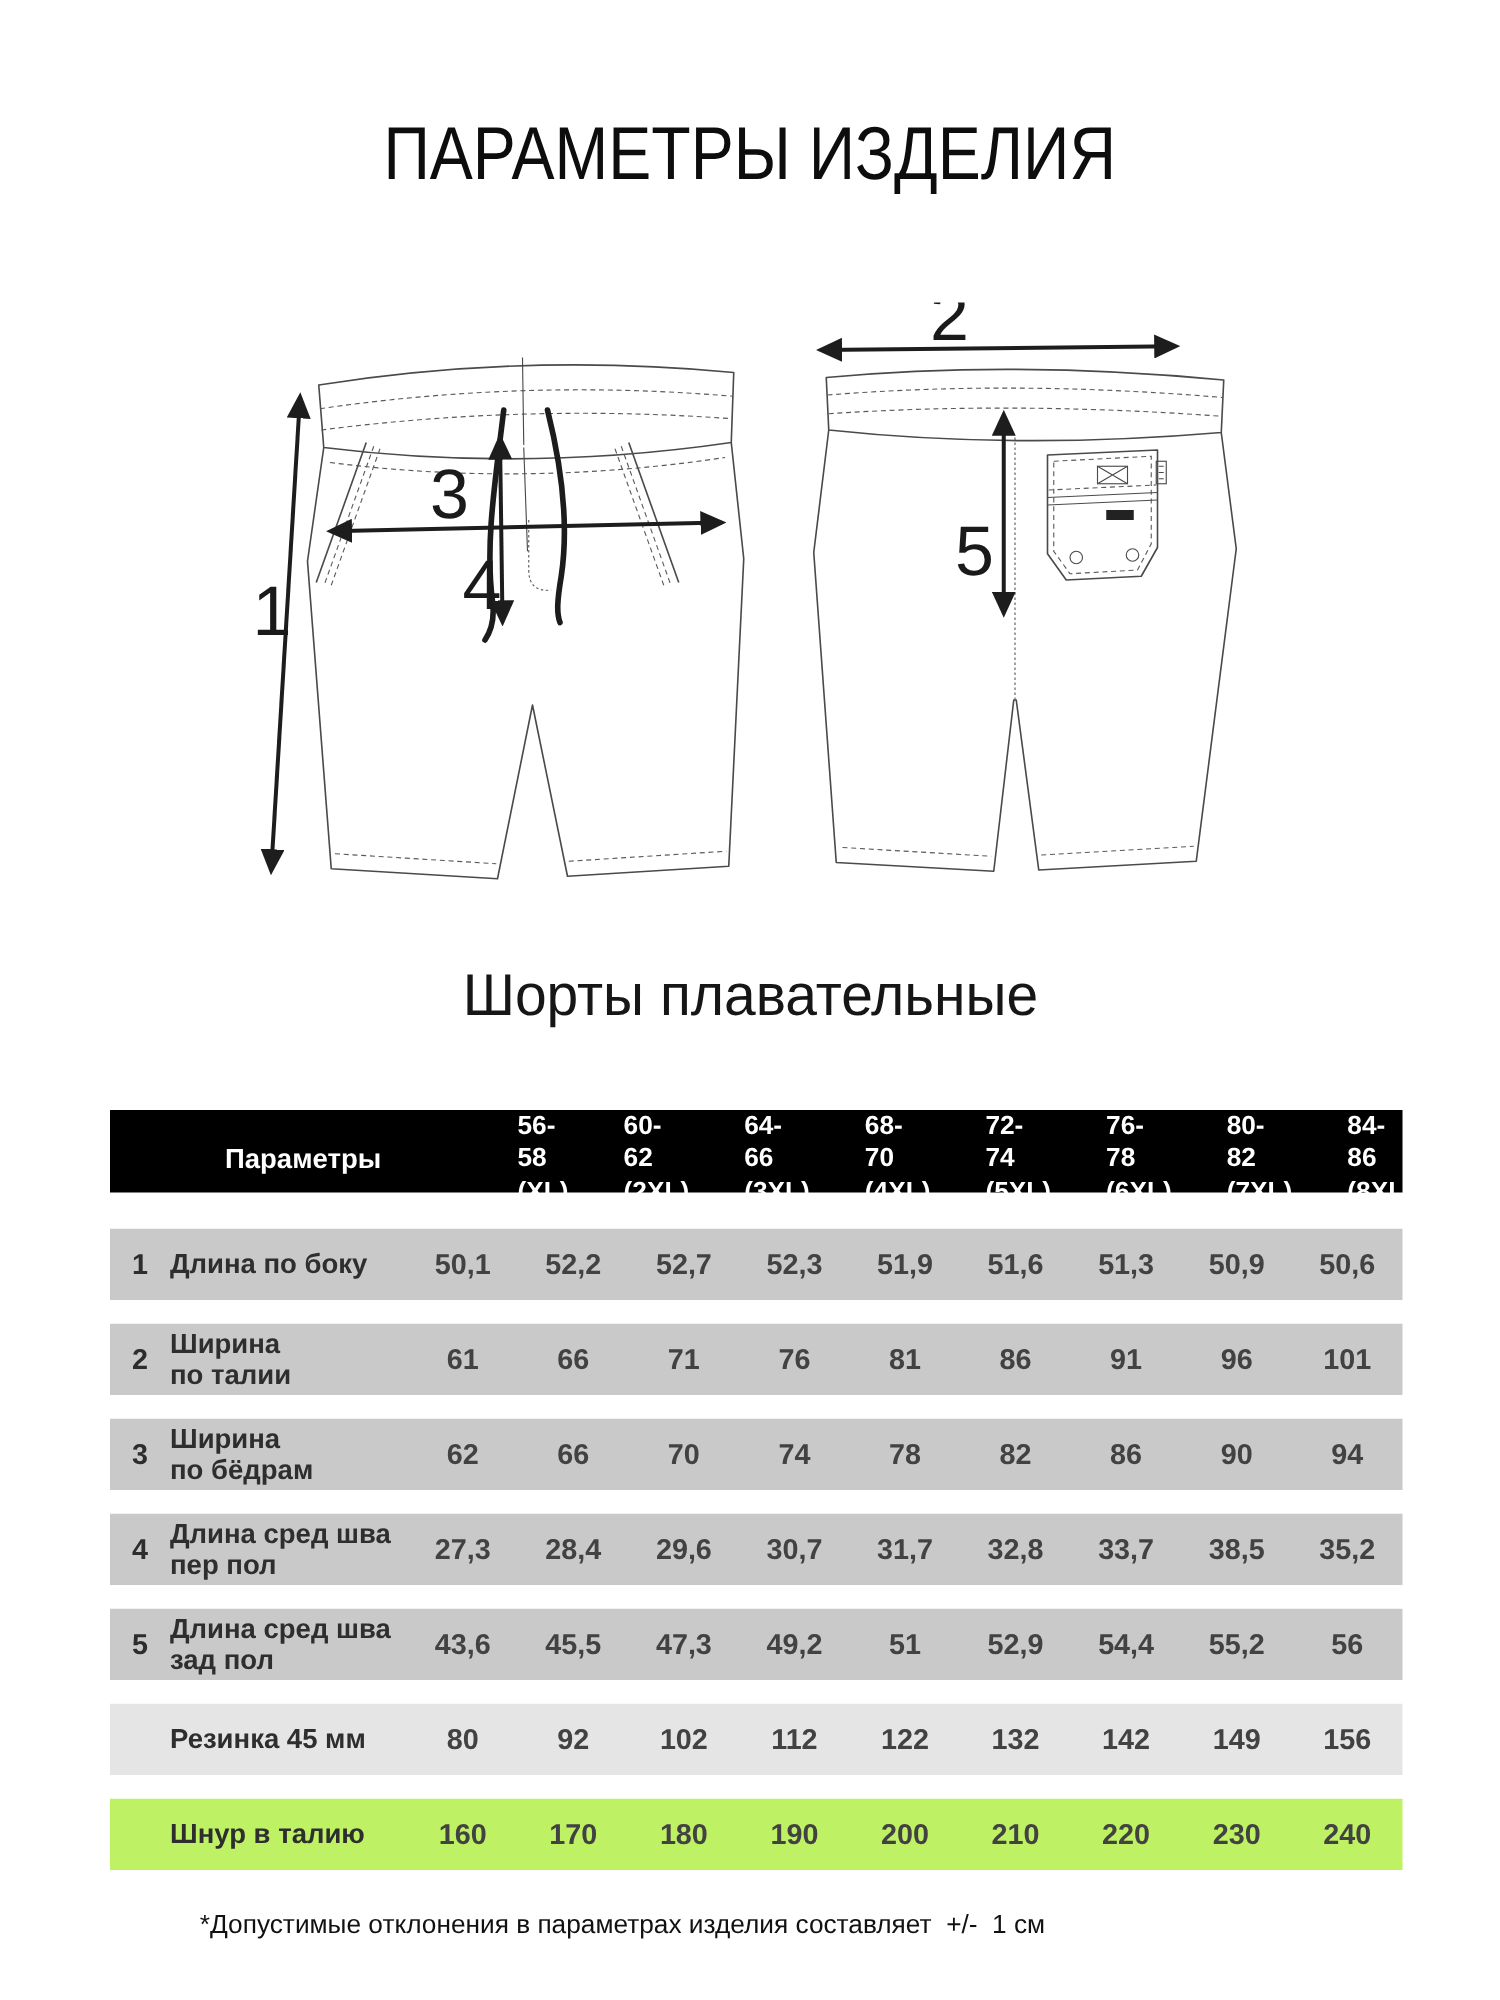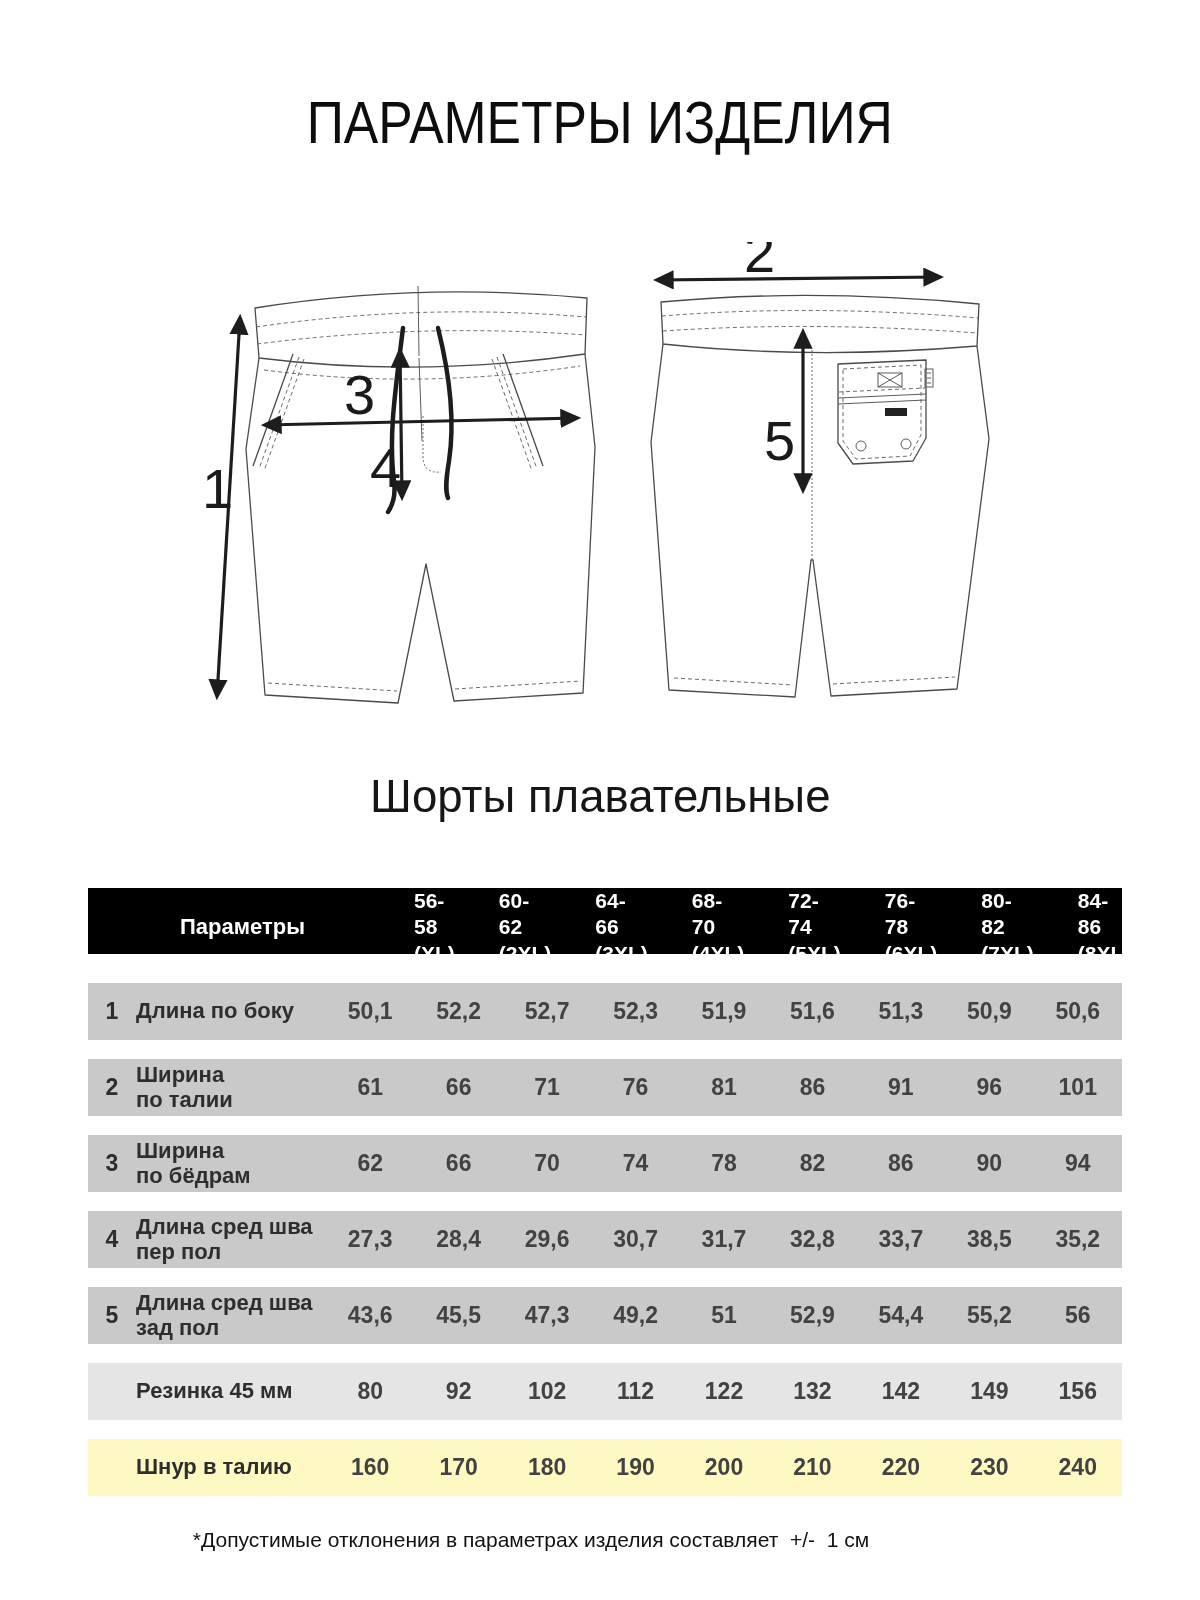--- a/index.html
+++ b/index.html
@@ -6,21 +6,21 @@
   #page{position:relative;width:1200px;height:1600px;background:#ffffff;overflow:hidden;
         font-family:"Liberation Sans","DejaVu Sans",sans-serif;color:#222;}
   
   .main-title{position:absolute;top:88px;left:0;width:1200px;text-align:center;
               font-size:60px;font-weight:400;color:#0d0d0d;white-space:nowrap;}
   .main-title span{display:inline-block;transform:scaleX(0.86);transform-origin:center;letter-spacing:0px;}
   .product-title{position:absolute;top:768px;left:0;width:1200px;text-align:center;
                  font-size:47px;font-weight:400;color:#161616;text-decoration:underline;}
   .product-title span{display:inline-block;transform:scaleX(0.97);transform-origin:center;}
   .footnote{position:absolute;top:1528px;left:0;width:996px;text-align:center;
-            font-size:21px;color:#111;padding-left:33px;}
+            font-size:21px;color:#111;}
   
   svg.draw{position:absolute;}
   .outline{stroke:#4a4a4a;stroke-width:1.3;fill:none;stroke-linejoin:round;}
   .thin{stroke:#4a4a4a;stroke-width:0.9;fill:none;}
   .stitch{stroke:#5a5a5a;stroke-width:0.9;fill:none;stroke-dasharray:4 3;}
   .stitch2{stroke:#5a5a5a;stroke-width:0.9;fill:none;stroke-dasharray:2 2;}
   .cord{stroke:#1c1c1c;stroke-width:4.5;fill:none;stroke-linecap:round;}
   .marrow{stroke:#1d1d1d;stroke-width:3.2;fill:none;}
   .mlabel{font-family:"Liberation Sans","DejaVu Sans",sans-serif;font-size:56px;fill:#1a1a1a;font-weight:400;}
   
@@ -255,21 +255,21 @@
           <div class="cell val">80</div>
           <div class="cell val">92</div>
           <div class="cell val">102</div>
           <div class="cell val">112</div>
           <div class="cell val">122</div>
           <div class="cell val">132</div>
           <div class="cell val">142</div>
           <div class="cell val">149</div>
           <div class="cell val">156</div>
         </div>
-        <div class="trow" style="background: #fef9c3;">
+        <div class="trow" style="background: #bef264;">
           <div class="cell num"></div>
           <div class="cell label">
             <div>Шнур в талию</div>
           </div>
           <div class="cell val">160</div>
           <div class="cell val">170</div>
           <div class="cell val">180</div>
           <div class="cell val">190</div>
           <div class="cell val">200</div>
           <div class="cell val">210</div>

